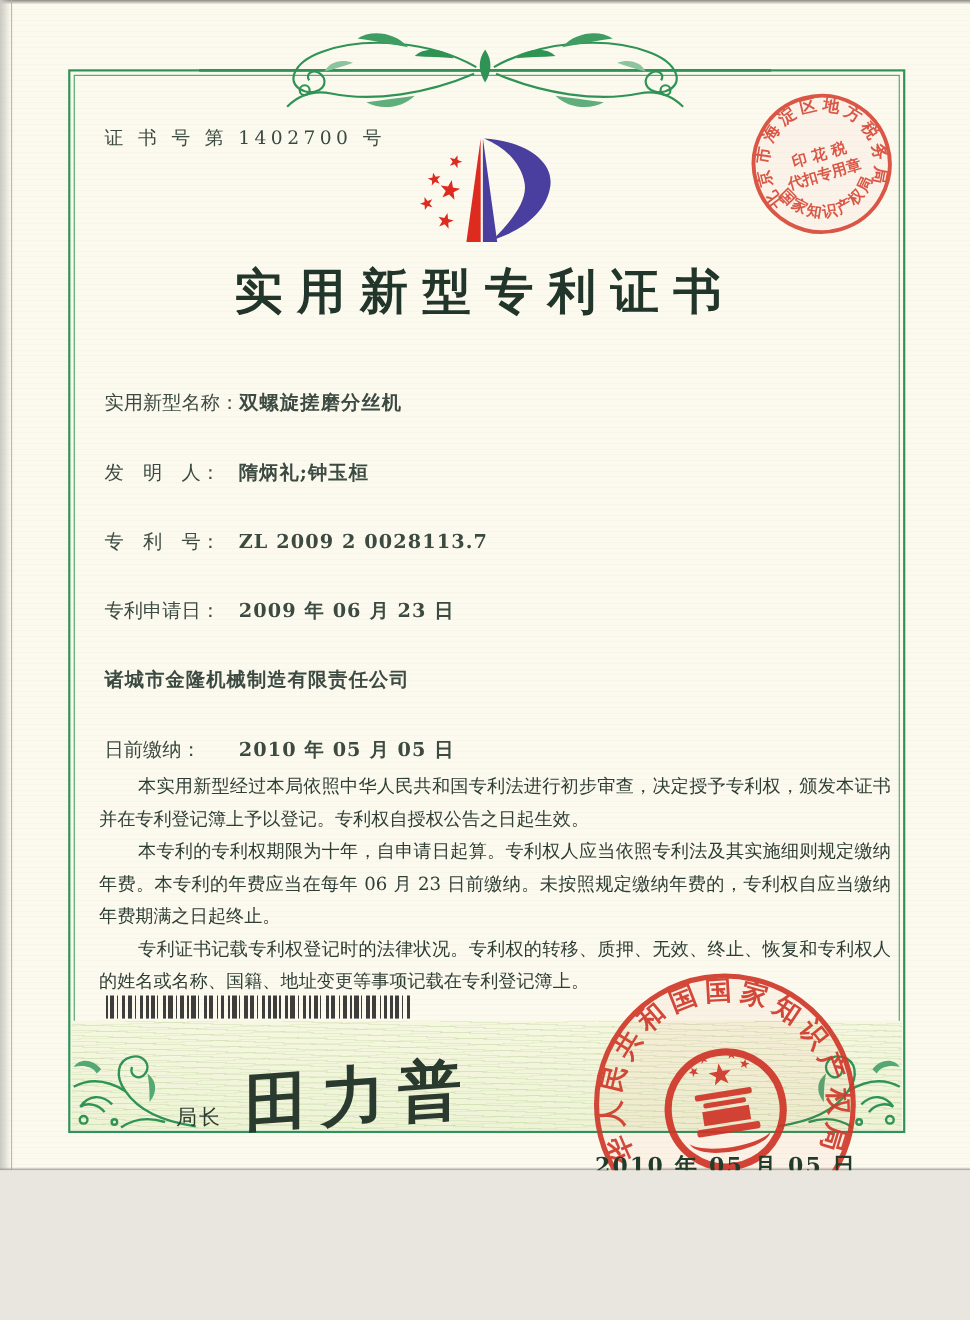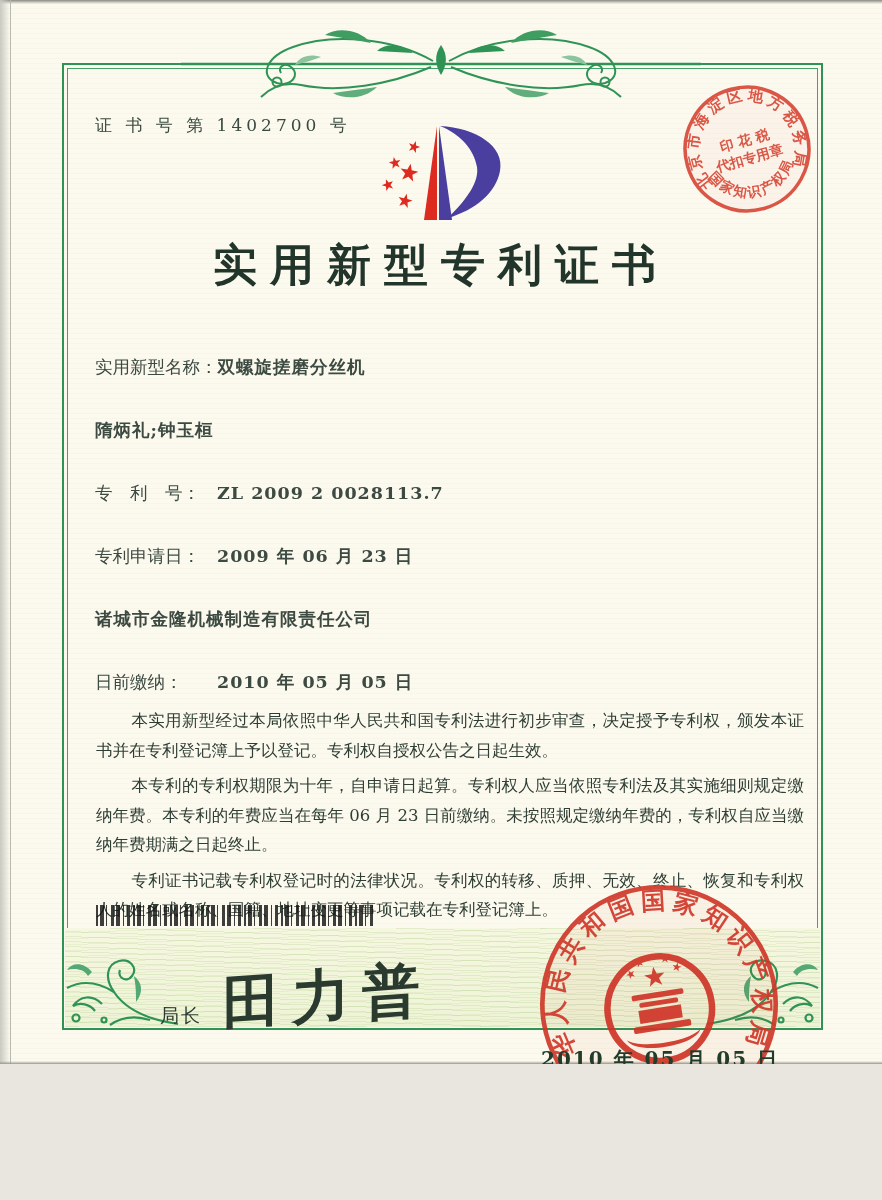--- a/index.html
+++ b/index.html
@@ -35,21 +35,21 @@
   .cert-no{position:absolute;left:95px;top:114px;font-size:17px;letter-spacing:4px;color:#3a4a40;white-space:pre;}
 
   .title{position:absolute;left:0;right:0;top:236px;text-align:center;font-size:44px;font-weight:700;letter-spacing:13px;color:#22352a;}
 
   .fields{position:absolute;left:95px;top:350px;width:640px;color:#3c4a42;font-size:17.5px;}
   .field-row{display:flex;margin-bottom:28px;line-height:35px;}
   .field-label{white-space:pre;min-width:122px;}
   .field-value{white-space:pre;letter-spacing:1px;font-weight:bold;}
 
   .paragraphs{position:absolute;left:90px;right:72px;top:700px;color:#2f3e35;font-size:16.5px;line-height:29.5px;text-align:justify;}
-  .paragraphs p{margin:6px;text-indent:2.15em;}
+  .paragraphs p{margin:0;text-indent:2.15em;}
 
   .barcode{position:absolute;left:96px;top:905px;width:278px;height:21px;opacity:.82;
     background:repeating-linear-gradient(90deg,
       #141414 0 2px, transparent 2px 4px,
       #141414 4px 8px, transparent 8px 10px,
       #141414 10px 11px, transparent 11px 15px,
       #141414 15px 18px, transparent 18px 20px,
       #141414 20px 24px, transparent 24px 27px,
       #141414 27px 28px, transparent 28px 31px,
       #141414 31px 34px, transparent 34px 37px);
@@ -157,20 +157,21 @@
   </svg>
 
   <div class="title">实用新型专利证书</div>
 
   <div class="fields">
     <div class="field-row">
       <span class="field-label">实用新型名称：</span>
       <span class="field-value">双螺旋搓磨分丝机</span>
     </div>
     <div class="field-row">
+      <span class="field-label">发　明　人：</span>
       <span class="field-value">隋炳礼;钟玉桓</span>
     </div>
     <div class="field-row">
       <span class="field-label">专　利　号：</span>
       <span class="field-value">ZL 2009 2 0028113.7</span>
     </div>
     <div class="field-row">
       <span class="field-label">专利申请日：</span>
       <span class="field-value">2009 年 06 月 23 日</span>
     </div>

